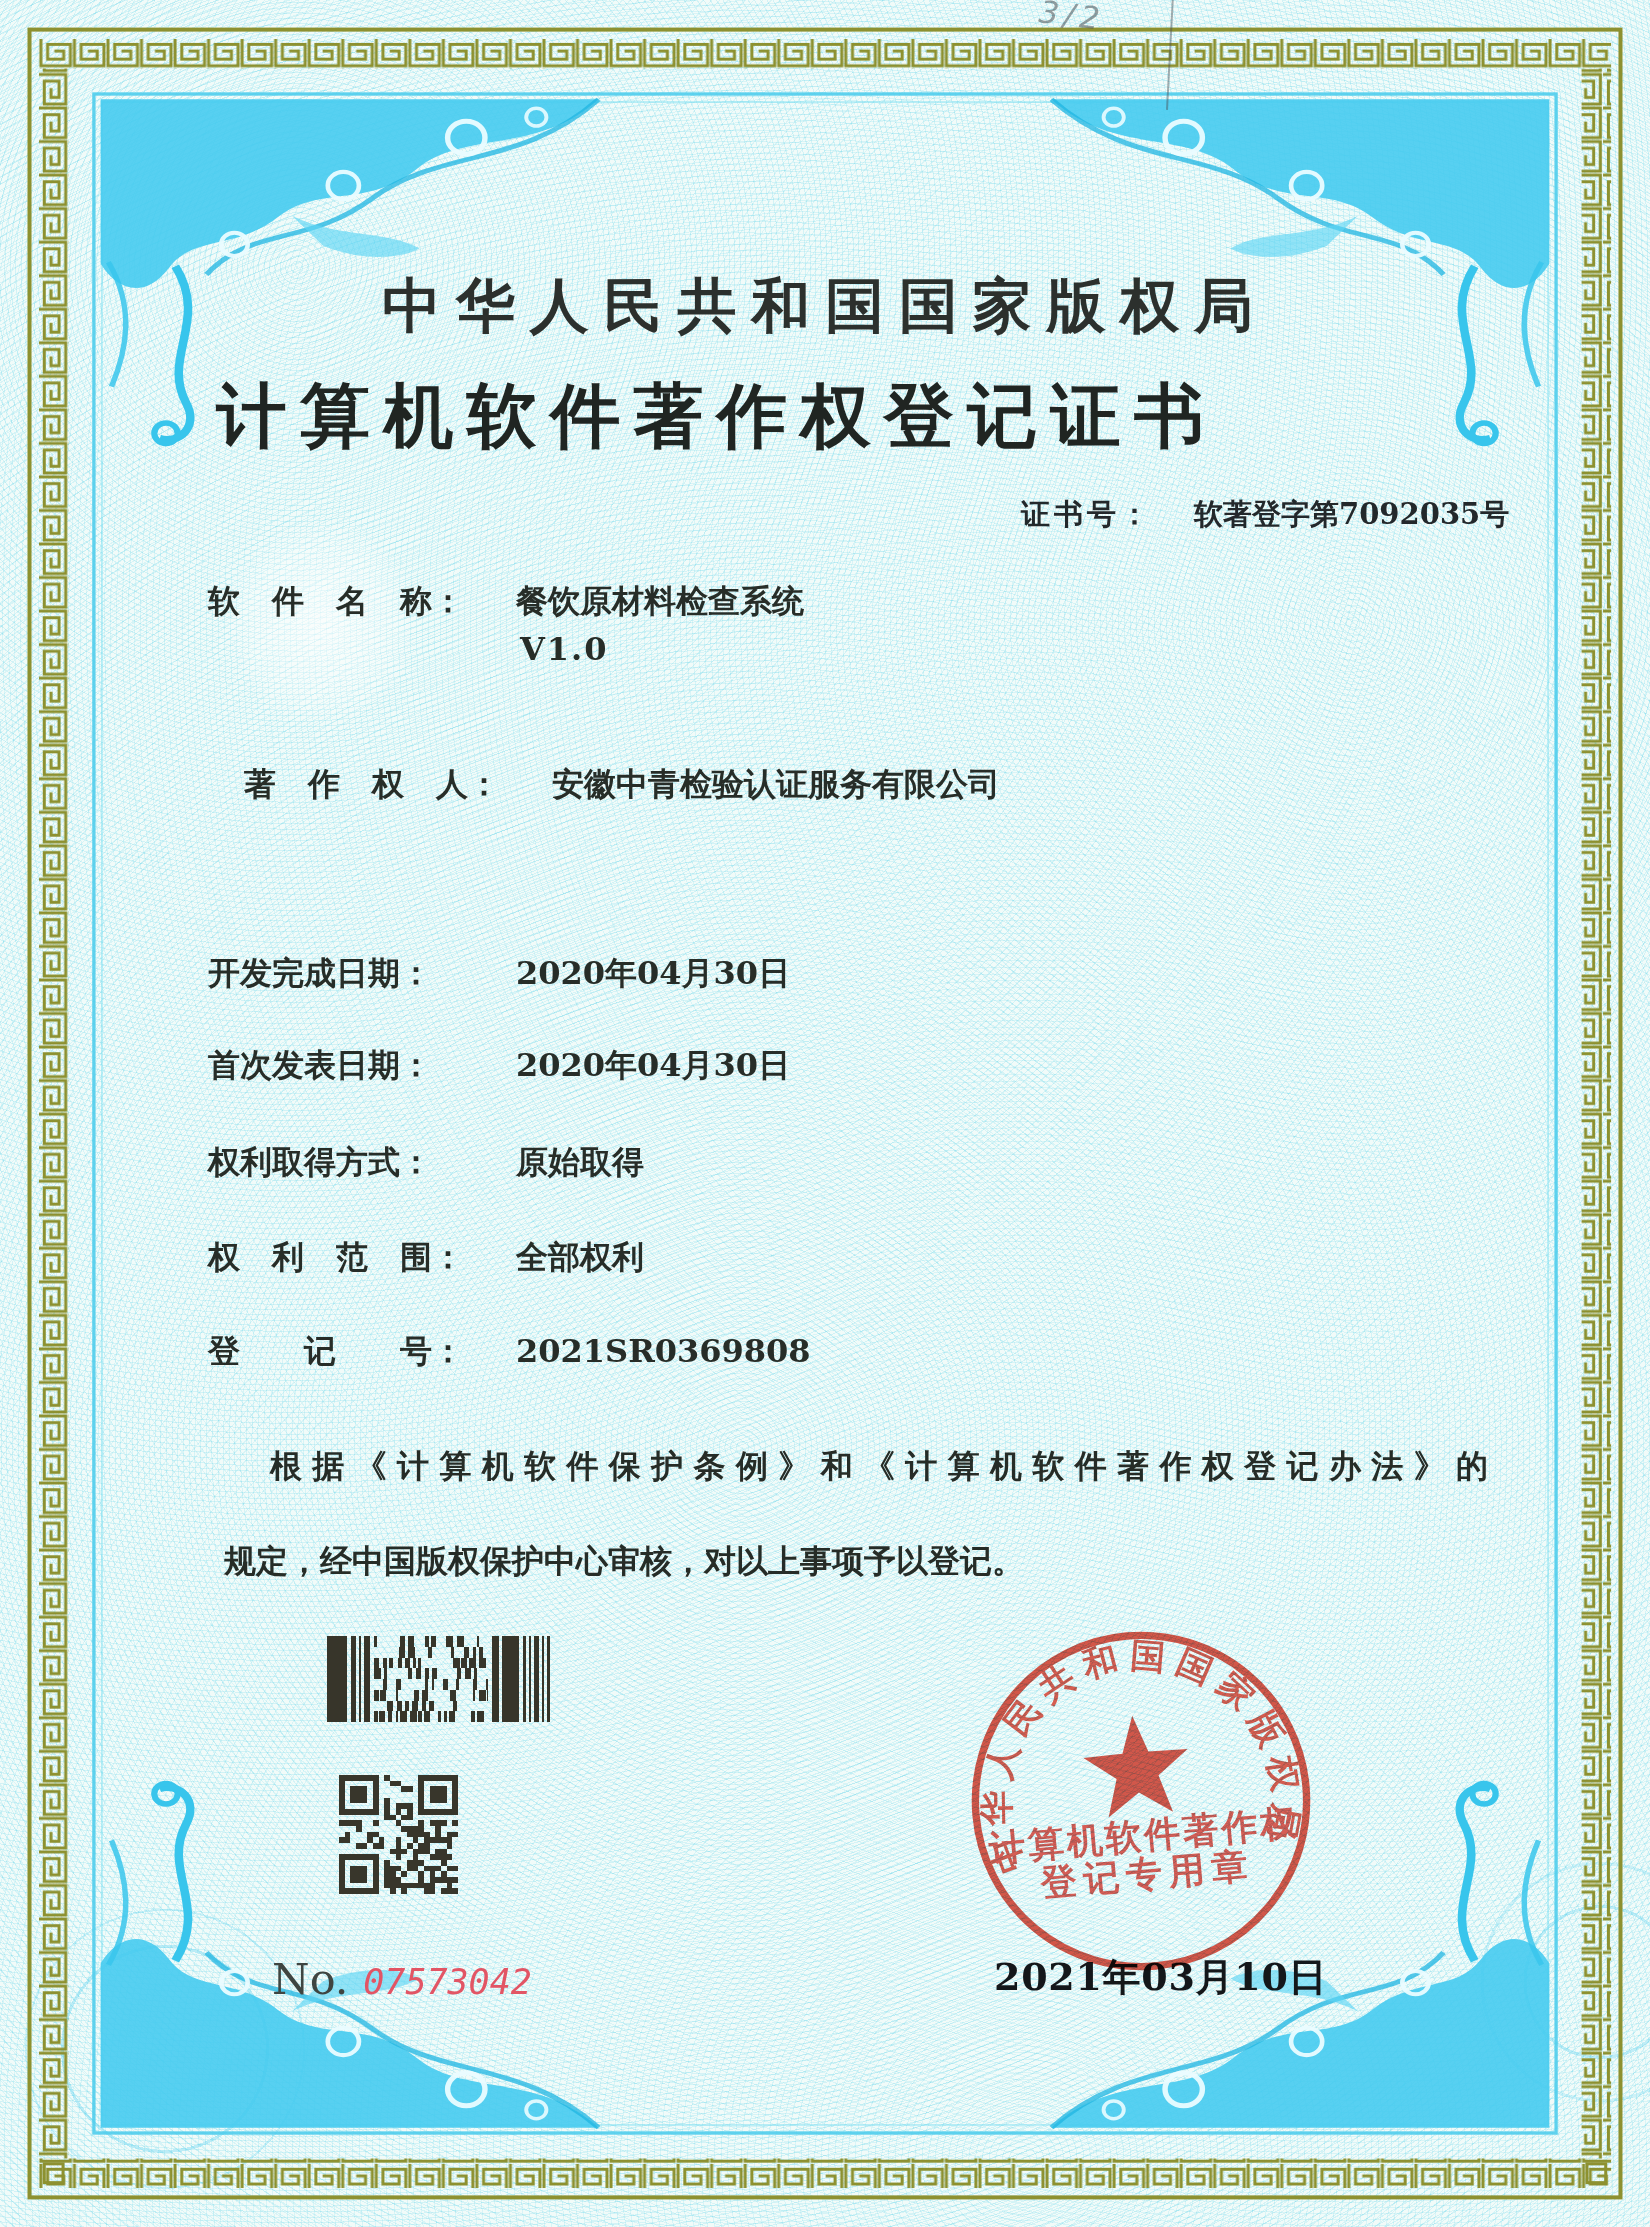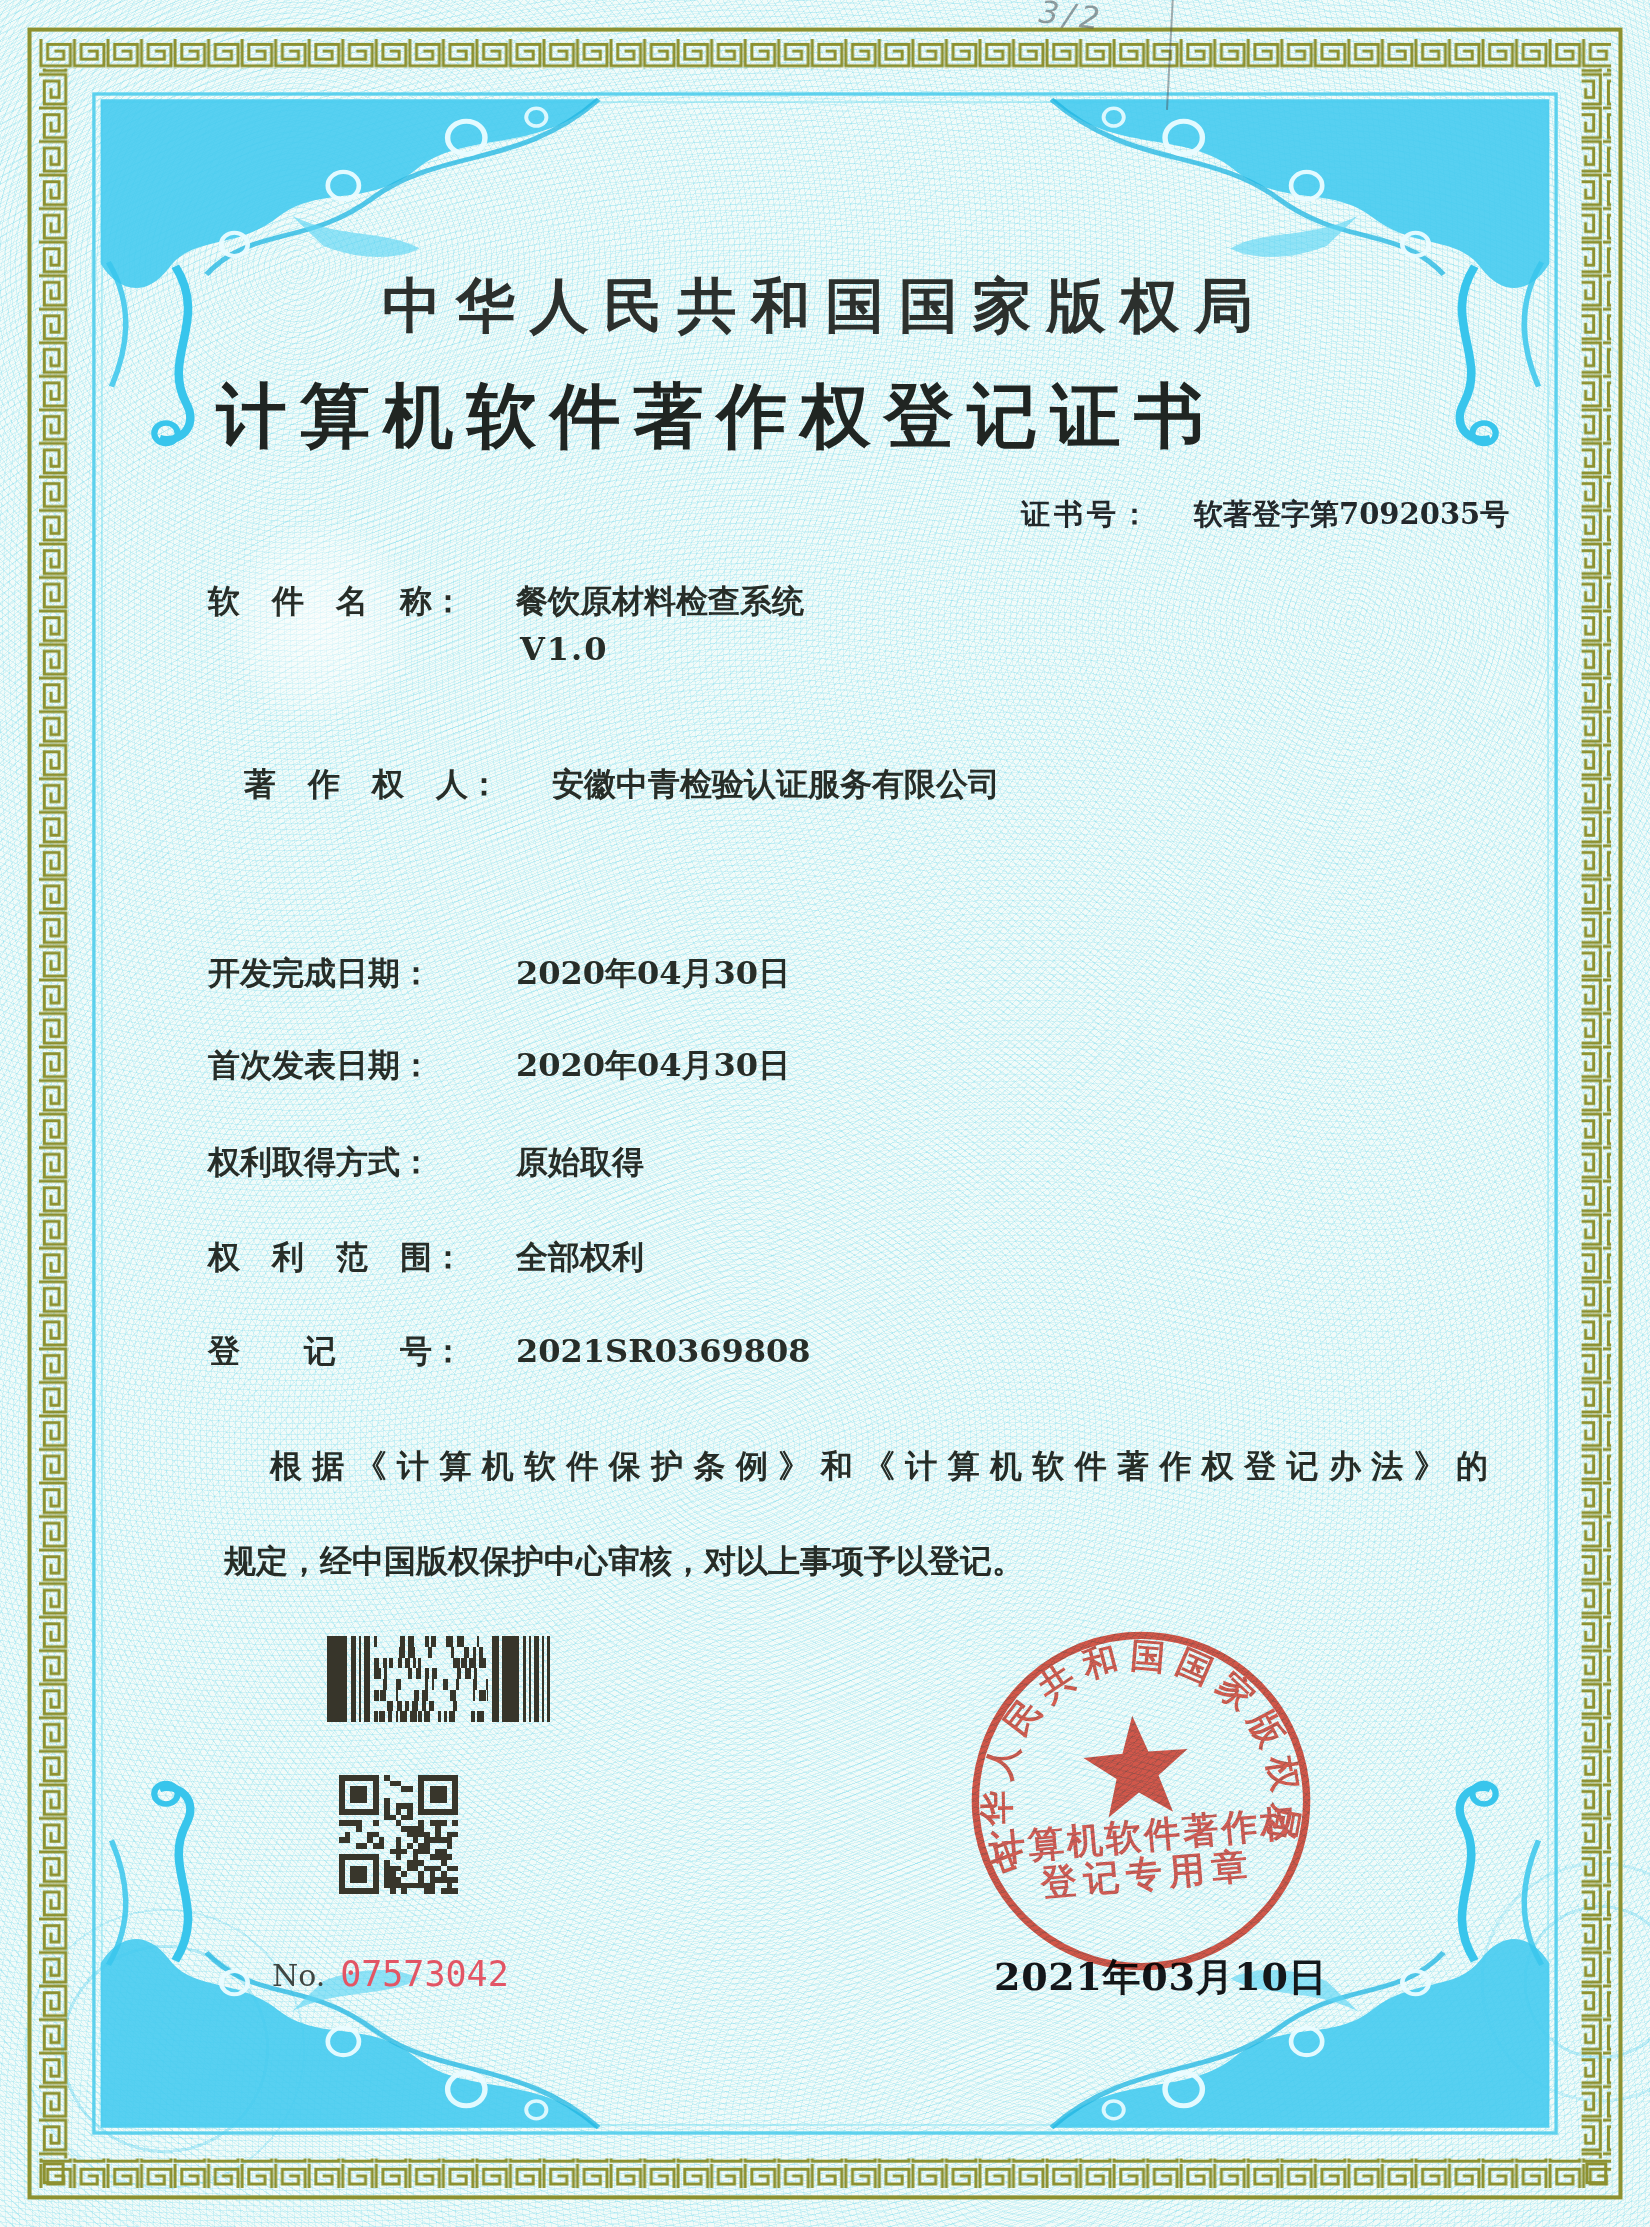--- a/index.html
+++ b/index.html
@@ -29,23 +29,23 @@
   .r-acq{top:1141px;} .r-scope{top:1236px;} .r-reg{top:1330px;}
   .version{left:520px;top:630px;font-size:32px;font-weight:700;letter-spacing:2px;color:#272d28;}
   .body-line{font-size:32px;font-weight:600;color:#262c27;white-space:nowrap;padding-left:12px;}
   .body-1{left:258px;top:1445px;width:1218px;text-align:justify;text-align-last:justify;white-space:normal;}
   .body-2{left:212px;top:1540px;}
   .barcode{left:327px;top:1636px;width:223px;height:86px;}
   .qrcode{left:339px;top:1775px;width:119px;height:119px;}
   .emboss{left:193px;top:488px;width:255px;height:268px;border-radius:50%;opacity:.75;
     background:radial-gradient(closest-side, rgba(255,255,255,.8), rgba(255,255,255,.3) 58%, rgba(255,255,255,0) 78%);}
   .serial{top:1954px;left:272px;white-space:nowrap;}
-  .serial .pfx{font-size:30px;color:#3f4541;}
+  .serial .pfx{font-size:43px;color:#3f4541;}
   .serial .num{font-family:"DejaVu Sans Mono","Liberation Mono",monospace;font-size:35px;
-    color:#e25565;margin-left:14.8px;letter-spacing:0;}
+    color:#e25565;margin-left:14.8px;letter-spacing:0;font-style:italic;}
   .issue-date{left:994px;top:1952px;font-size:38px;font-weight:700;color:#14171a;
     letter-spacing:0.7px;white-space:nowrap;}
   .seal{left:964px;top:1624px;width:354px;height:354px;mix-blend-mode:multiply;opacity:.93;
     transform:rotate(-5deg);}
   .pencil-note{left:1039px;top:-2.7px;font-size:31px;font-style:italic;transform:rotate(7deg);
     color:rgba(70,78,84,.55);font-family:"DejaVu Sans","Liberation Sans",sans-serif;letter-spacing:5.4px;}
   .pencil-line{left:1169px;top:-5.4px;width:2px;height:115px;background:rgba(70,78,84,.45);transform:rotate(3deg);}
 </style>
 </head>
 <body>

